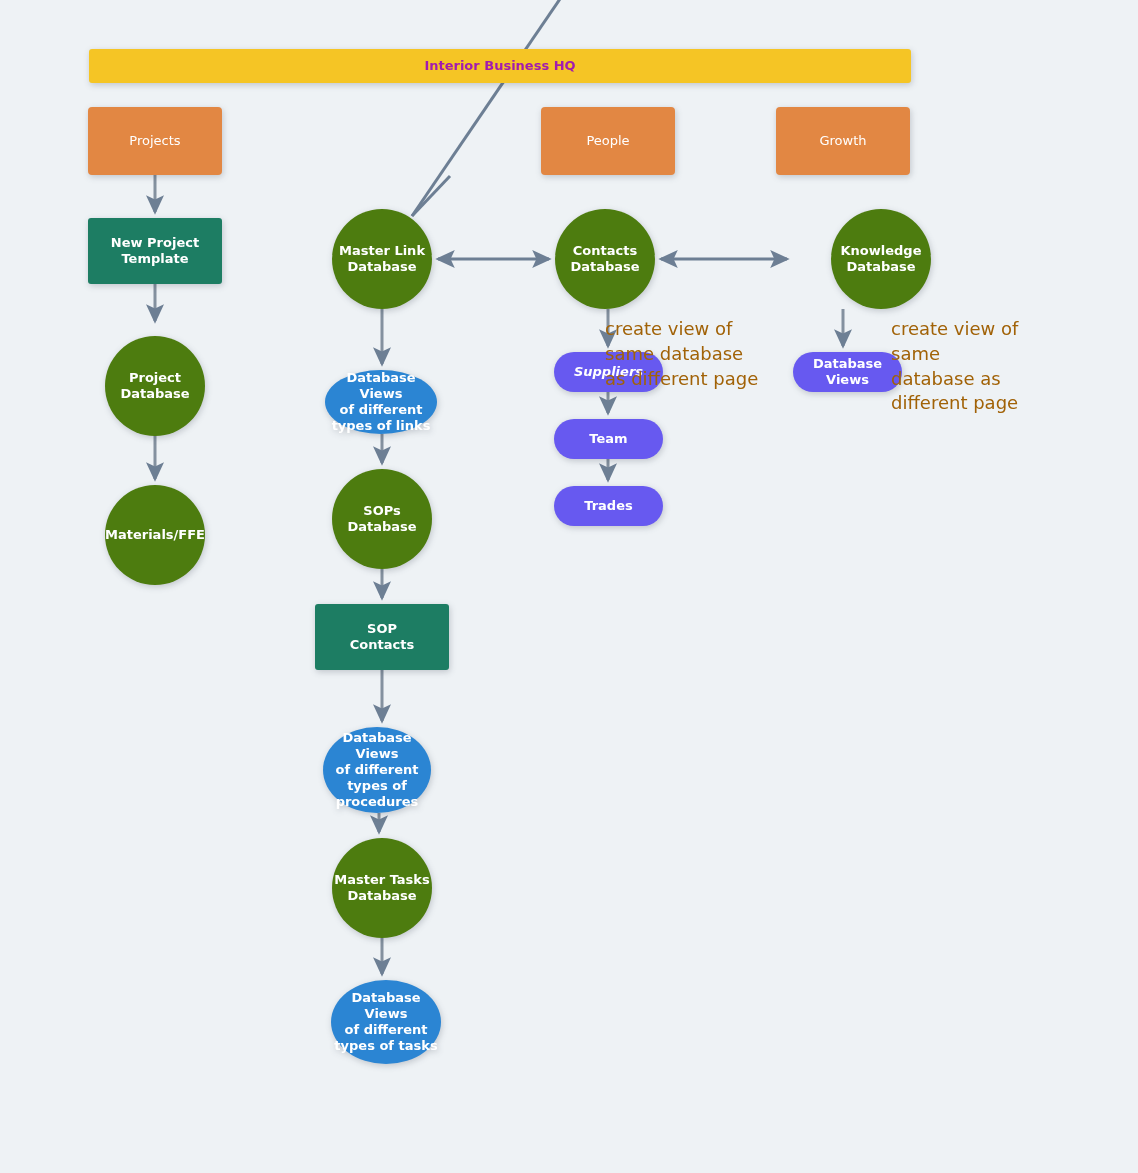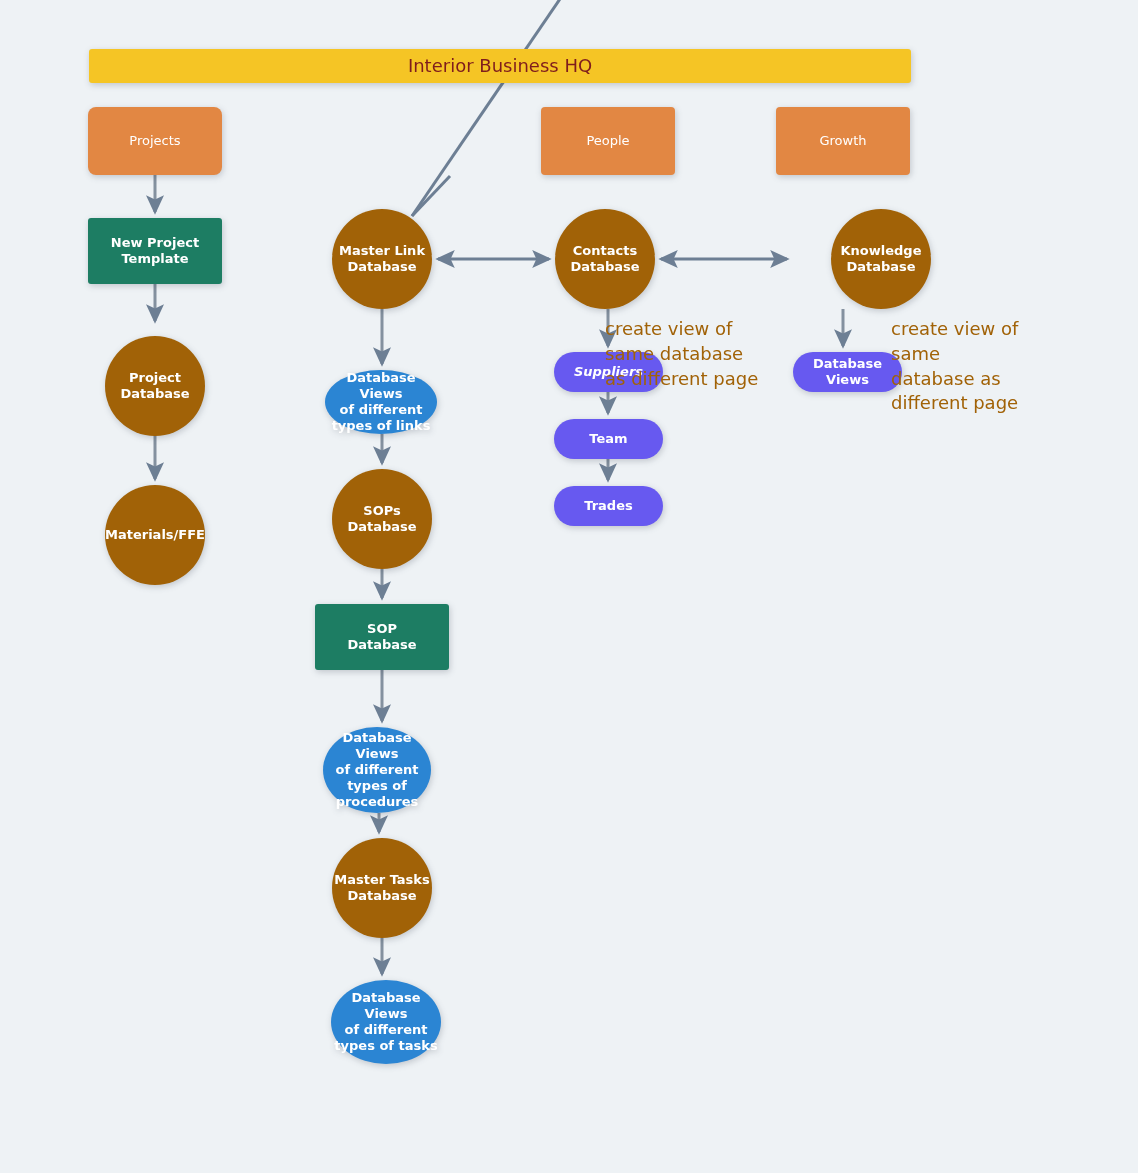--- a/index.html
+++ b/index.html
@@ -33,36 +33,37 @@
     text-align: center;
     color: #ffffff;
     line-height: 1.22;
     box-sizing: border-box;
     filter: drop-shadow(1px 2px 3px rgba(30,40,60,0.22));
     white-space: pre-line;
   }
   .node-banner {
     background: #f5c525;
     border-radius: 3px;
-    color: #7f1d1d;
-    font-size: 18px;
+    color: #a21caf;
+    font-size: 13px;
+    font-weight: bold;
   }
   .node-rect {
     background: #e28743;
     border-radius: 4px;
     font-size: 13px;
   }
   .node-green {
     background: #1d7d63;
     border-radius: 3px;
     font-size: 13px;
     font-weight: bold;
   }
   .node-circle {
-    background: #a16207;
+    background: #4d7c0f;
     border-radius: 50%;
     font-size: 13px;
     font-weight: bold;
   }
   .node-ellipse {
     background: #2b85d3;
     border-radius: 50%;
     font-size: 13px;
     font-weight: bold;
   }
@@ -114,39 +115,39 @@
 
     <line x1="608" y1="309" x2="608" y2="346" stroke="#84919f" stroke-width="3" marker-end="url(#arrowhead)"></line>
     <line x1="608" y1="392" x2="608" y2="413" stroke="#84919f" stroke-width="3" marker-end="url(#arrowhead)"></line>
     <line x1="608" y1="459" x2="608" y2="480" stroke="#84919f" stroke-width="3" marker-end="url(#arrowhead)"></line>
 
     <line x1="843" y1="309" x2="843" y2="346" stroke="#84919f" stroke-width="3" marker-end="url(#arrowhead)"></line>
   </svg>
 
   <div class="node node-banner" style="left:89px; top:49px; width:822px; height:34px;">Interior Business HQ</div>
 
-  <div class="node node-rect" style="left:88px; top:107px; width:134px; height:68px;border-radius:8px;">Projects</div>
+  <div class="node node-rect" style="left:88px; top:107px; width:134px; height:68px;">Projects</div>
   <div class="node node-rect" style="left:541px; top:107px; width:134px; height:68px;">People</div>
   <div class="node node-rect" style="left:776px; top:107px; width:134px; height:68px;">Growth</div>
 
   <div class="node node-green" style="left:88px; top:218px; width:134px; height:66px;">New Project
 Template</div>
   <div class="node node-circle" style="left:105px; top:336px; width:100px; height:100px;">Project
 Database</div>
   <div class="node node-circle" style="left:105px; top:485px; width:100px; height:100px;">Materials/FFE</div>
 
   <div class="node node-circle" style="left:332px; top:209px; width:100px; height:100px;">Master Link
 Database</div>
   <div class="node node-ellipse" style="left:325px; top:370px; width:112px; height:64px;">Database Views
 of different
 types of links</div>
   <div class="node node-circle" style="left:332px; top:469px; width:100px; height:100px;">SOPs
 Database</div>
   <div class="node node-green" style="left:315px; top:604px; width:134px; height:66px;">SOP
-Database</div>
+Contacts</div>
   <div class="node node-ellipse" style="left:323px; top:727px; width:108px; height:86px;">Database Views
 of different
 types of
 procedures</div>
   <div class="node node-circle" style="left:332px; top:838px; width:100px; height:100px;">Master Tasks
 Database</div>
   <div class="node node-ellipse" style="left:331px; top:980px; width:110px; height:84px;">Database Views
 of different
 types of tasks</div>
 

